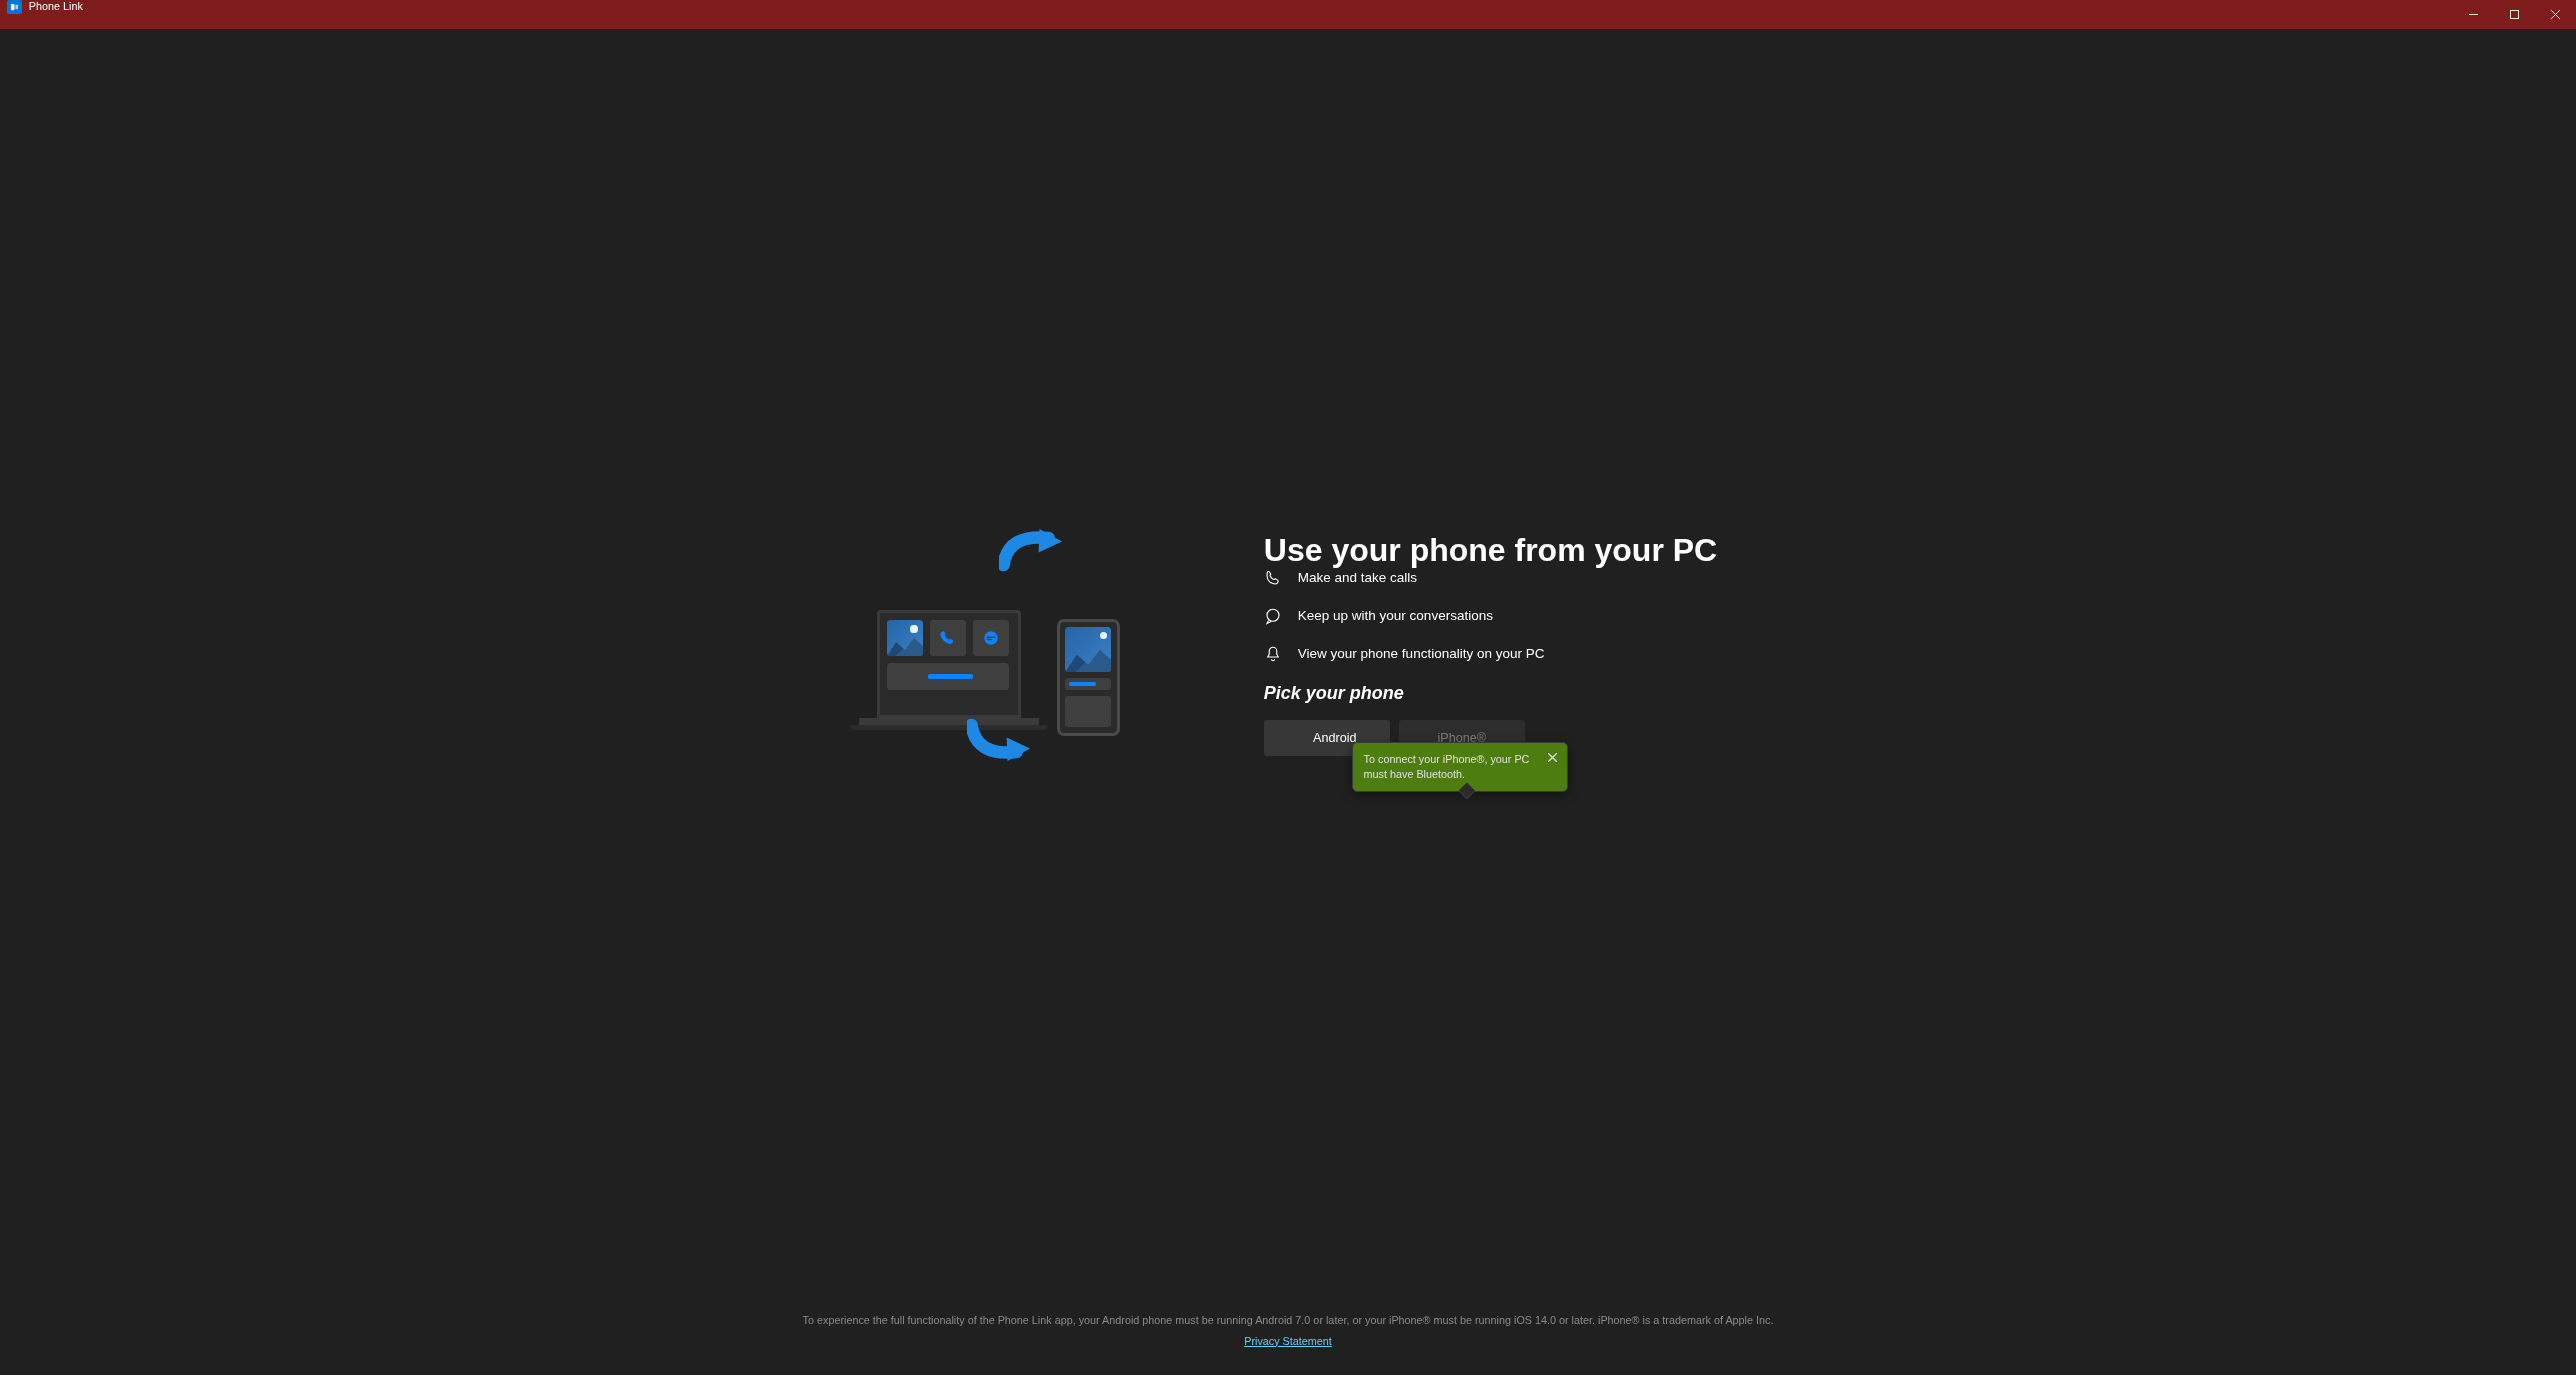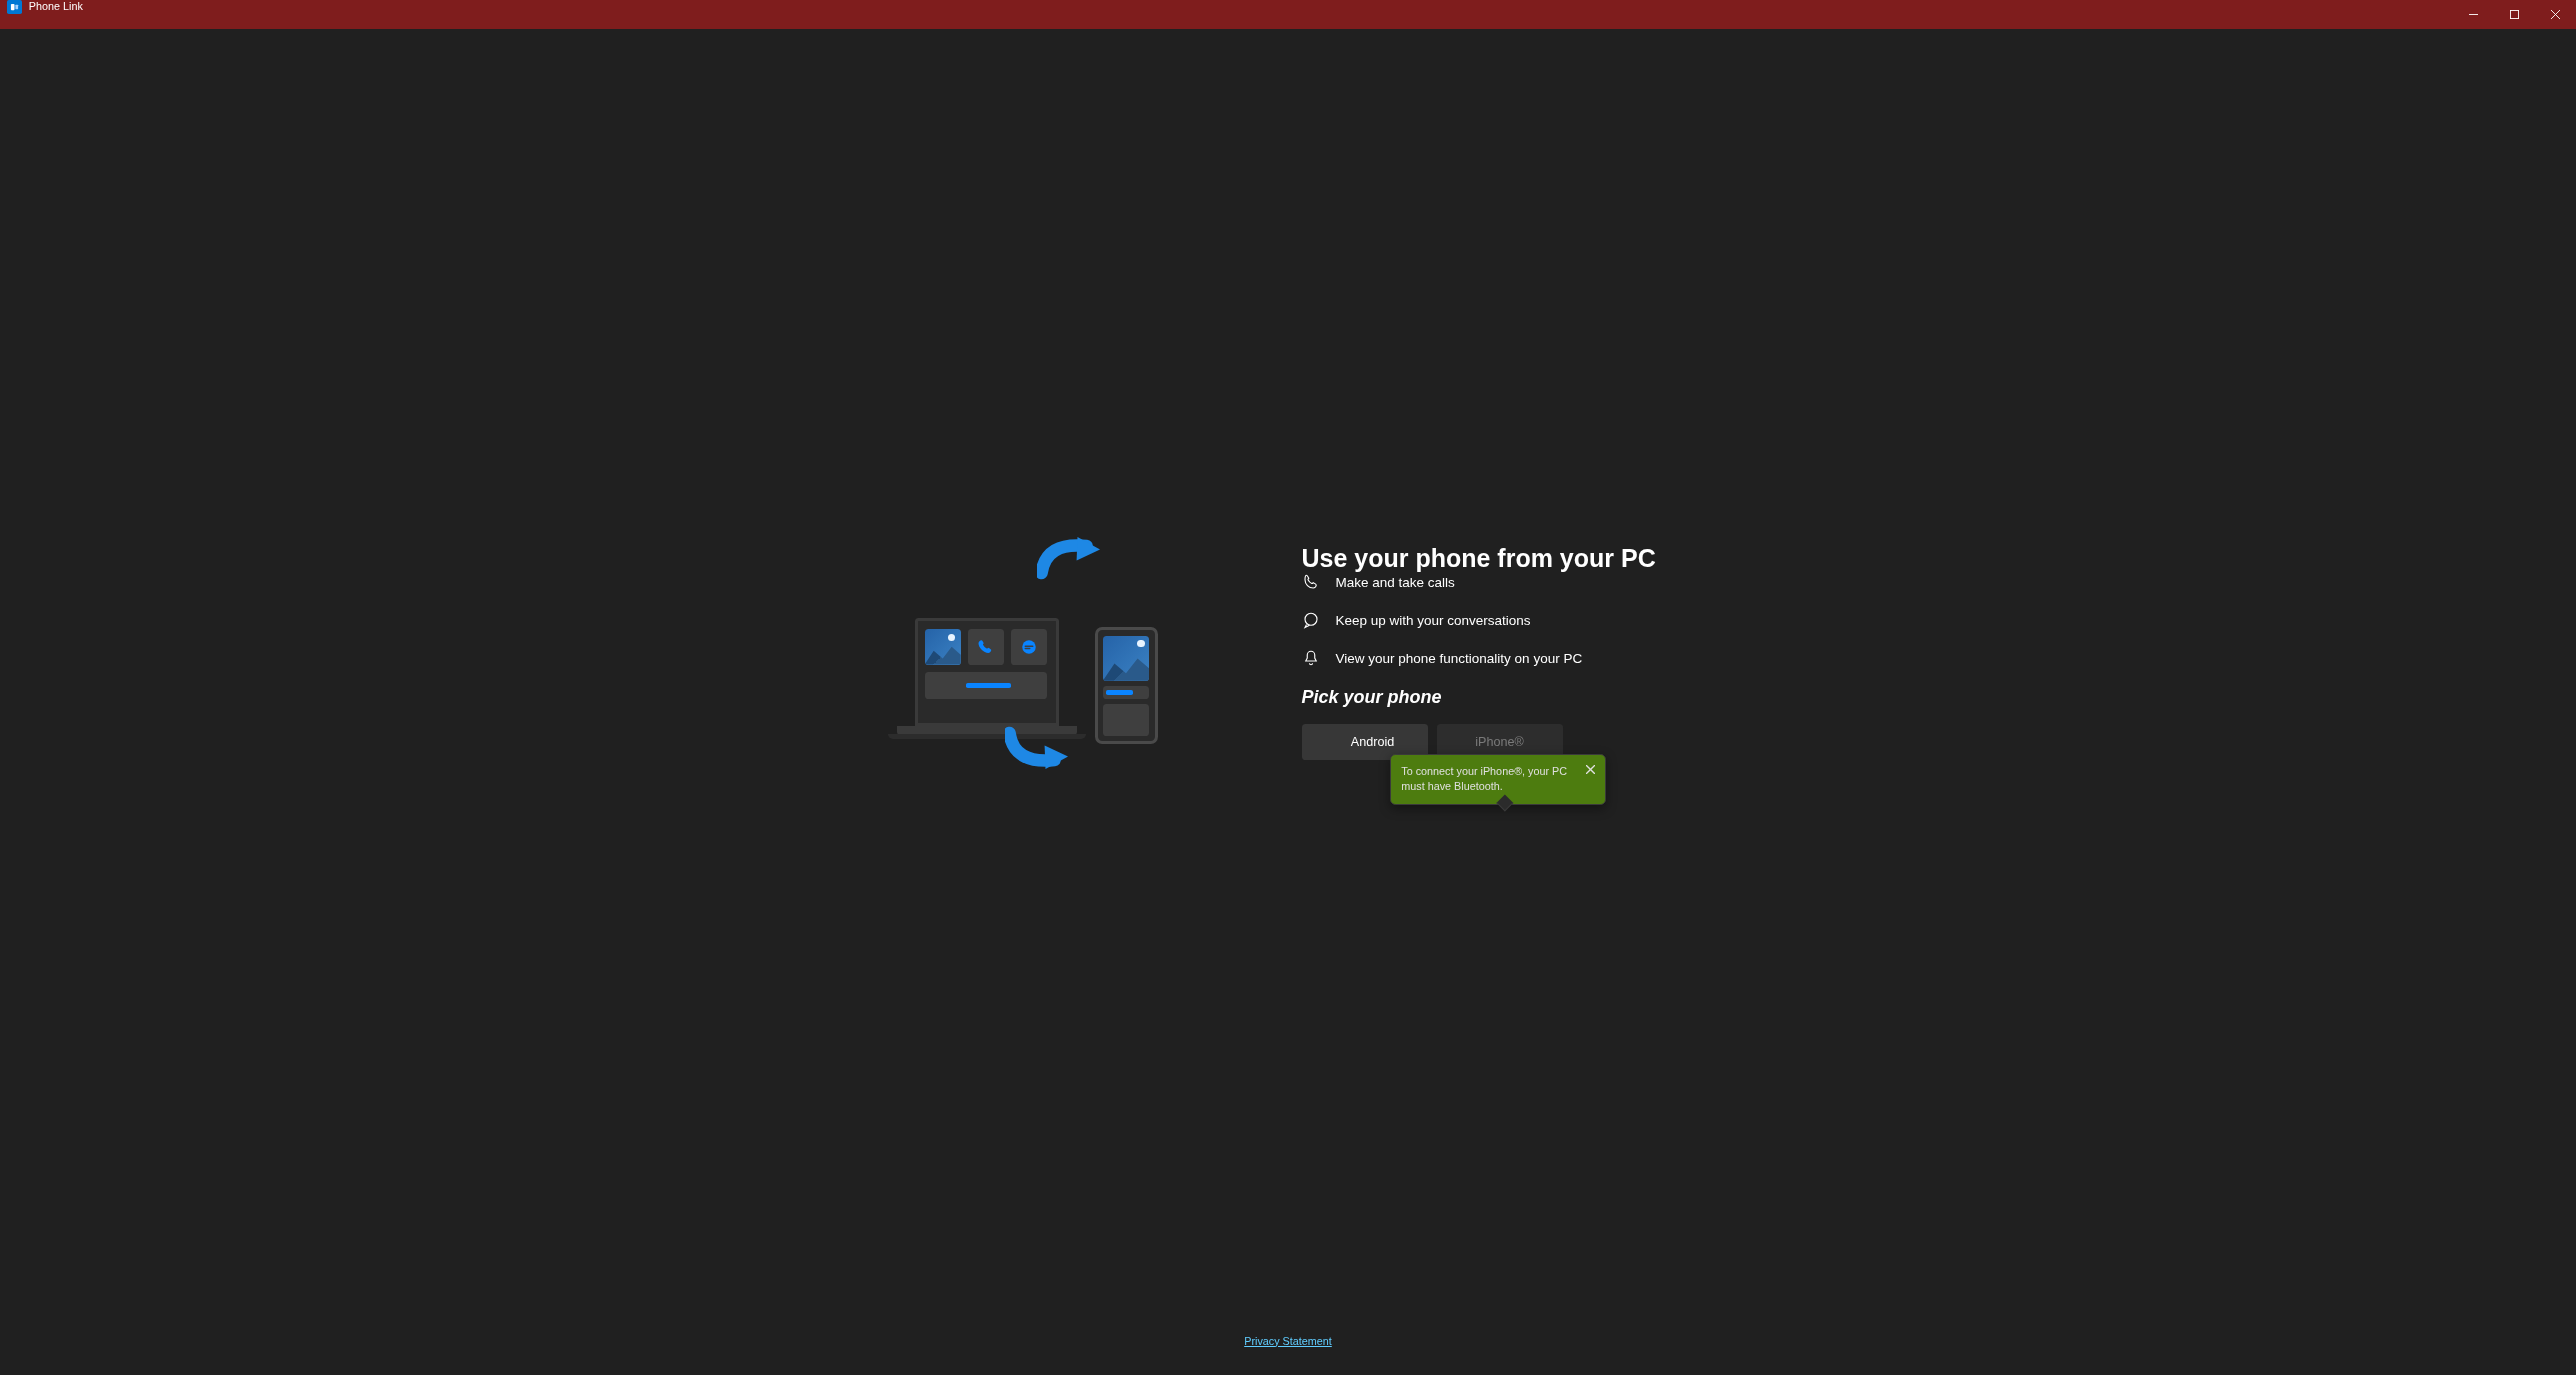--- a/index.html
+++ b/index.html
@@ -167,21 +167,21 @@
   .arrow.bottom { bottom: -9px; left: 108px; transform: rotate(180deg) scaleX(-1); }
   .arrow svg { width: 100%; height: 100%; }
 
   .right-pane {
     display: flex;
     flex-direction: column;
     min-width: 378px;
     position: relative;
   }
   .headline {
-    font-size: 25px;
+    font-size: 32px;
     font-weight: 600;
   }
   .feature-list { display:flex; flex-direction:column; gap: 20px; margin-bottom: 20px;}
   .feature {
     display: flex;
     align-items: center;
     gap: 16px;
     font-size: 13.5px;
     color: #ffffff;
   }
@@ -389,16 +389,17 @@
               <line x1="0" y1="0" x2="10" y2="10"></line>
               <line x1="10" y1="0" x2="0" y2="10"></line>
             </svg>
         </div>
       </div>
     </div>
 
   </div>
 
   <div class="footer">
+    <div>To experience the full functionality of the Phone Link app, your Android phone must be running Android 7.0 or later, or your iPhone® must be running iOS 14.0 or later. iPhone® is a trademark of Apple Inc.</div>
     <a>Privacy Statement</a>
   </div>
 </div>
 
 
 </body></html>

